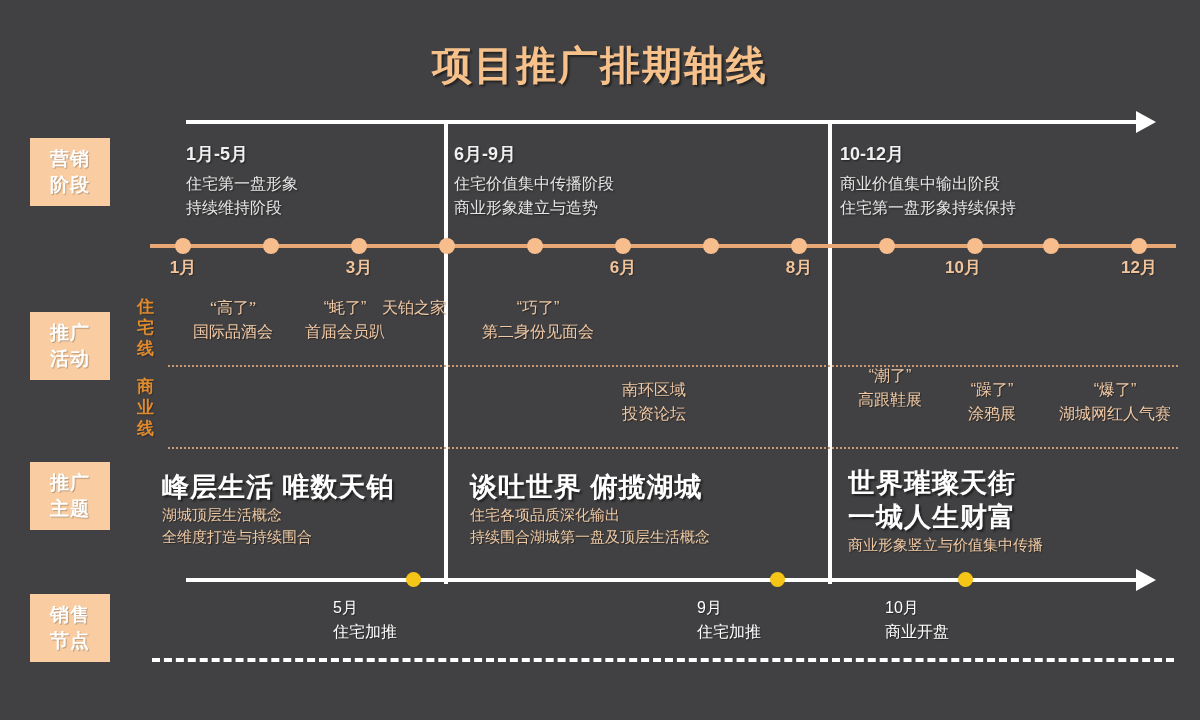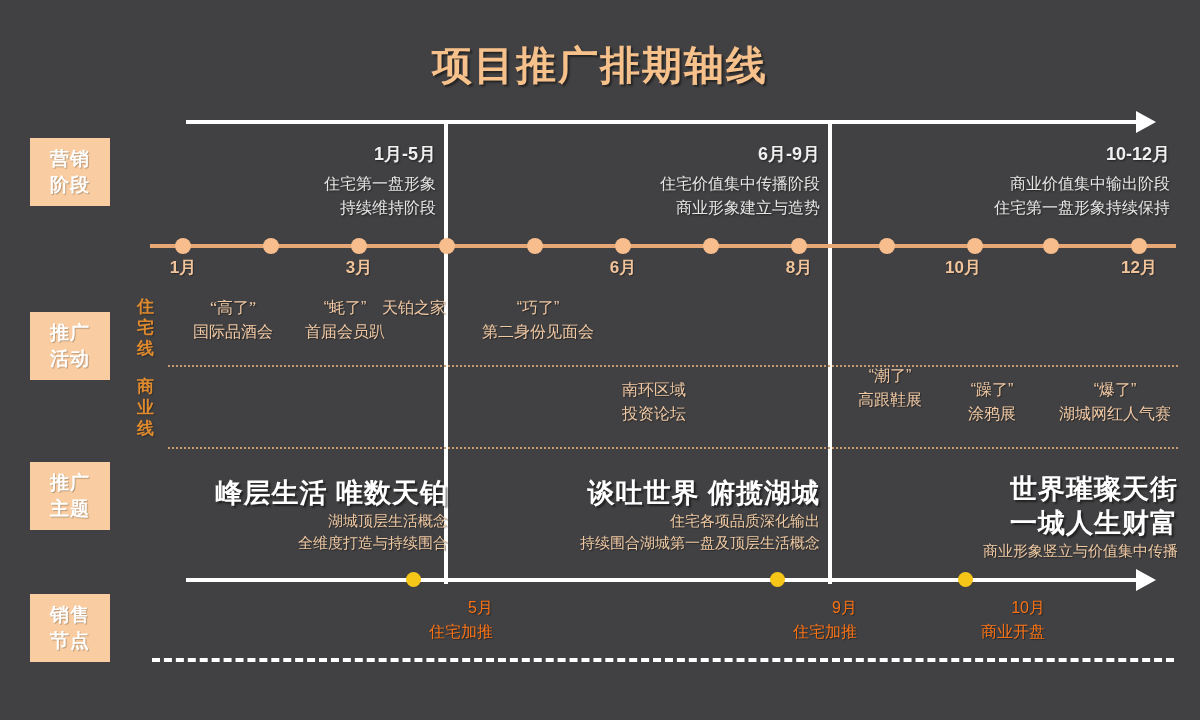--- a/index.html
+++ b/index.html
@@ -127,21 +127,21 @@
     text-align: center;
     color: #f2c49b;
     font-size: 17px;
     font-weight: bold;
     text-shadow: 1px 1px 1px rgba(0,0,0,0.35);
   }
 
   
   .phase {
     position: absolute;
-    text-align: right;
+    text-align: left;
     color: #e9e9e9;
     text-shadow: 1px 1px 2px rgba(0,0,0,0.5);
   }
   .phase .range {
     font-size: 18px;
     font-weight: bold;
     margin-bottom: 6px;
     color: #f0f0f0;
   }
   .phase .ln {
@@ -171,22 +171,21 @@
     width: 1010px;
     height: 0;
     border-top: 2px dotted #c99b72;
   }
   .rule-1 { top: 365px; }
   .rule-2 { top: 447px; }
 
   
   .theme {
     position: absolute;
-    text-align: right;
-    margin-top: 6px;
+    text-align: left;
   }
   .theme .big {
     font-size: 27px;
     font-weight: bold;
     color: #ffffff;
     line-height: 34px;
     letter-spacing: 1px;
     text-shadow: 2px 2px 2px rgba(0,0,0,0.5);
   }
   .theme .small {
@@ -226,22 +225,22 @@
     height: 15px;
     margin-left: -7px;
     border-radius: 50%;
     background: #f5c518;
   }
   .snode {
     position: absolute;
     top: 596px;
     width: 160px;
     margin-left: -80px;
-    text-align: right;
-    color: #f97316;
+    text-align: left;
+    color: #ffffff;
     font-size: 16px;
     line-height: 24px;
     text-shadow: 1px 1px 1px rgba(0,0,0,0.4);
   }
   .snode .m { display: block; }
   .snode .d { display: block; }
 
   .bottom-dash {
     position: absolute;
     top: 658px;

